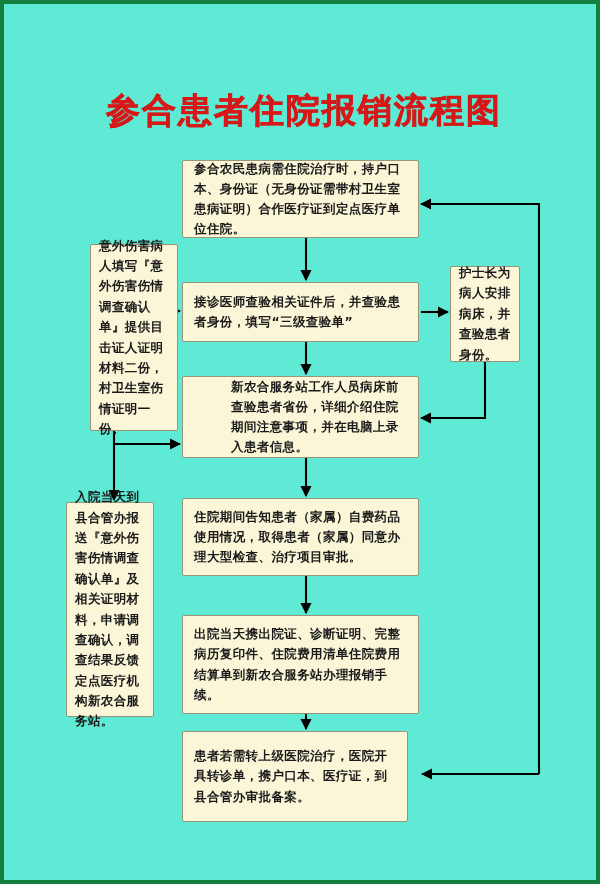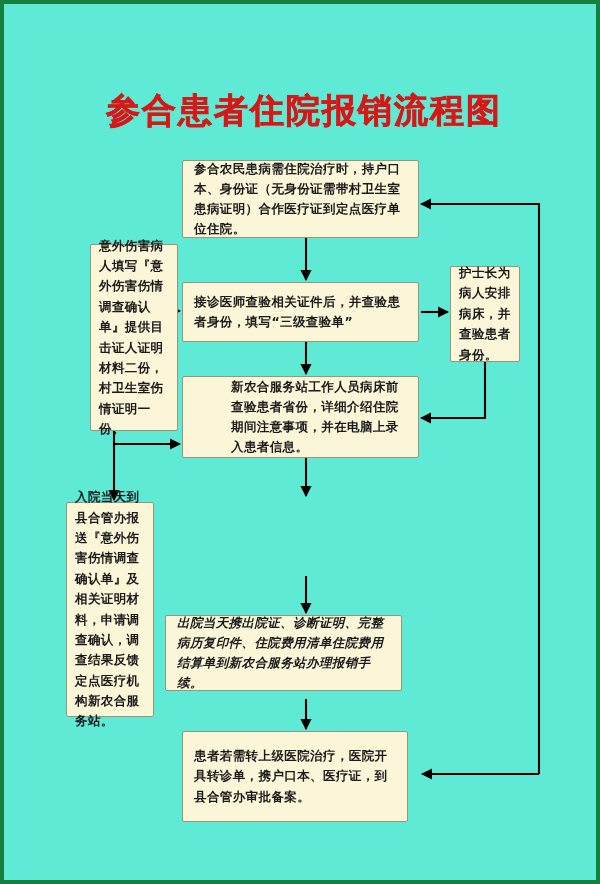--- a/index.html
+++ b/index.html
@@ -109,22 +109,25 @@
   </div>
 
   <div class="node" style="left:178px; top:278px; width:237px; height:60px;">
     <span class="node-text">接诊医师查验相关证件后，并查验患者身份，填写“三级查验单”</span>
   </div>
 
   <div class="node" style="left:178px; top:372px; width:237px; height:82px;padding-left:48px;">
     <span class="node-text">新农合服务站工作人员病床前查验患者省份，详细介绍住院期间注意事项，并在电脑上录入患者信息。</span>
   </div>
 
+  <div class="node" style="left:178px; top:494px; width:237px; height:78px;">
+    <span class="node-text">住院期间告知患者（家属）自费药品使用情况，取得患者（家属）同意办理大型检查、治疗项目审批。</span>
+  </div>
 
-  <div class="node" style="left:161px; top:611px; width:237px; height:76px;font-style:italic;">
+  <div class="node" style="left:178px; top:611px; width:237px; height:99px;">
     <span class="node-text">出院当天携出院证、诊断证明、完整病历复印件、住院费用清单住院费用结算单到新农合服务站办理报销手续。</span>
   </div>
 
   <div class="node" style="left:178px; top:727px; width:226px; height:91px;">
     <span class="node-text">患者若需转上级医院治疗，医院开具转诊单，携户口本、医疗证，到县合管办审批备案。</span>
   </div>
 
   <div class="node narrow" style="left:62px; top:240px; width:88px; height:187px;margin-left:24px;">
     <span class="node-text">意外伤害病人填写『意外伤害伤情调查确认单』提供目击证人证明材料二份，村卫生室伤情证明一份。</span>
   </div>

